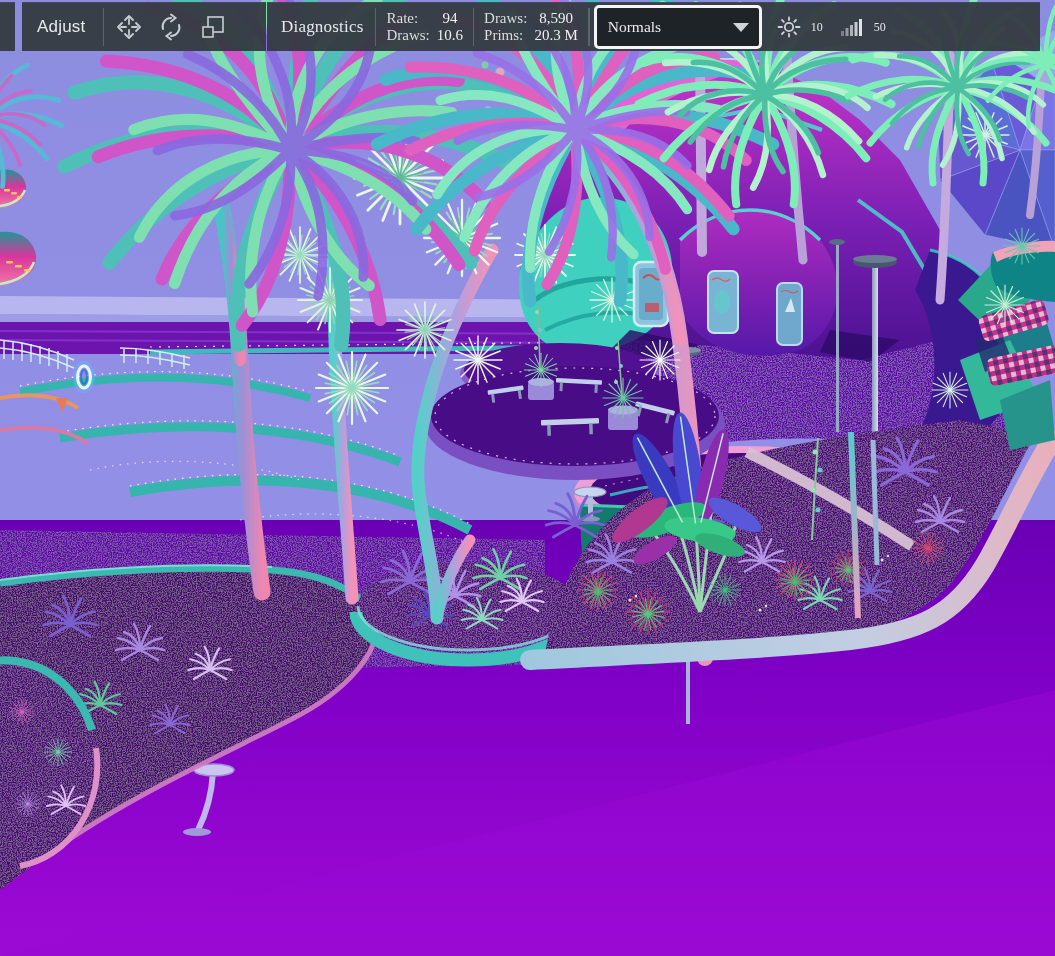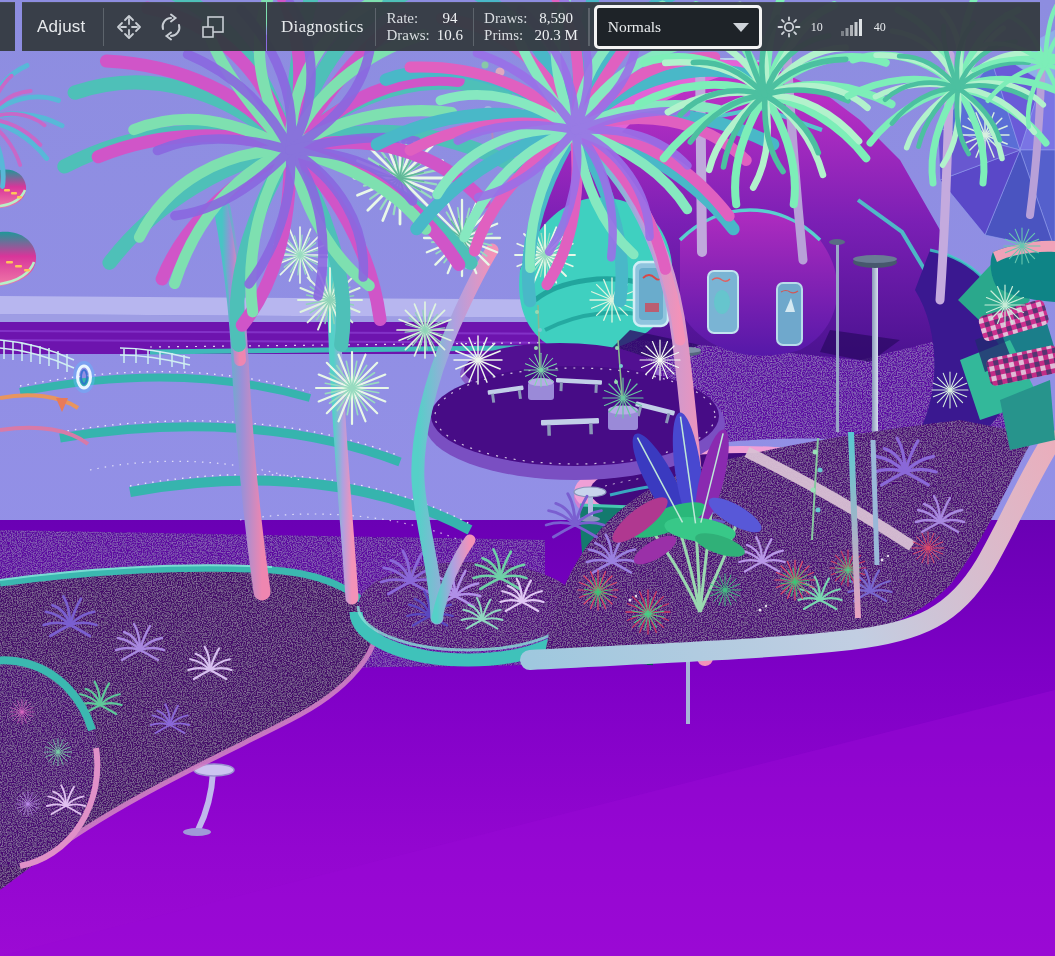--- a/index.html
+++ b/index.html
@@ -672,16 +672,16 @@
 
   <span class="barwrap" style="display:flex;align-items:center;">
     <svg width="26" height="26" viewBox="0 0 26 26" fill="#dfe3e6">
       <rect x="2" y="17" width="3" height="5" opacity=".4"></rect>
       <rect x="6.5" y="14" width="3" height="8" opacity=".55"></rect>
       <rect x="11" y="11" width="3" height="11" opacity=".7"></rect>
       <rect x="15.5" y="8" width="3" height="14" opacity=".85"></rect>
       <rect x="20" y="5" width="3" height="17"></rect>
     </svg>
   </span>
-  <span class="hudval">40</span>
+  <span class="hudval">50</span>
 </div>
 
 </div>
 
 </body></html>

